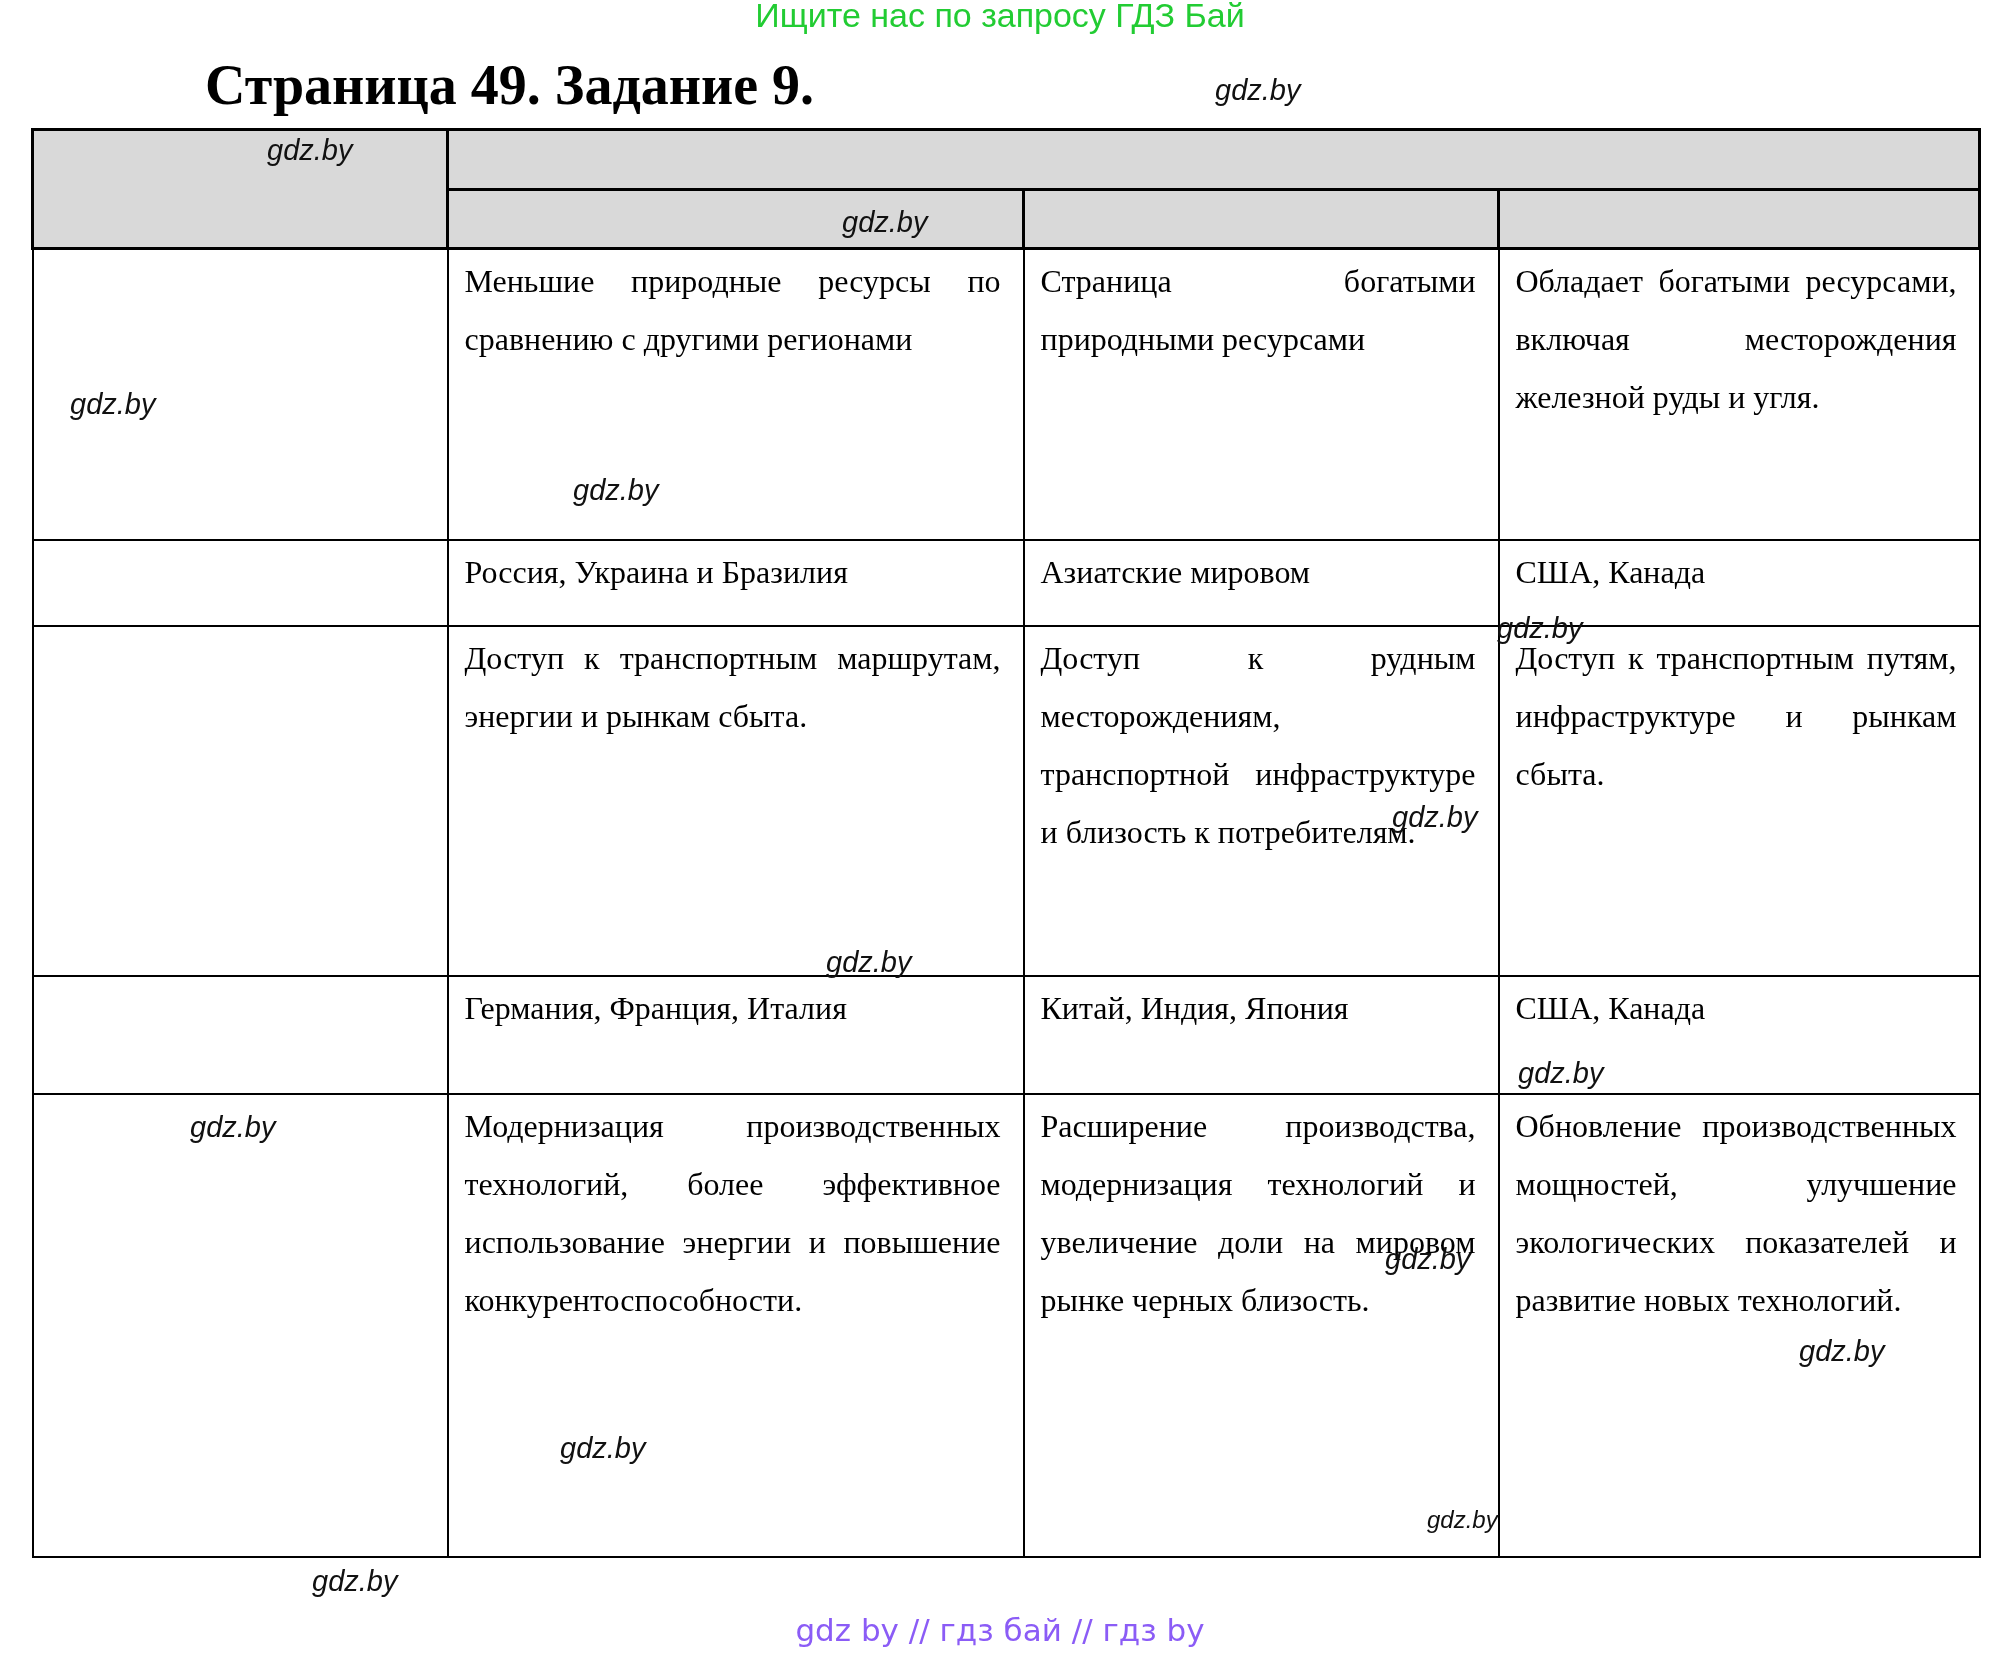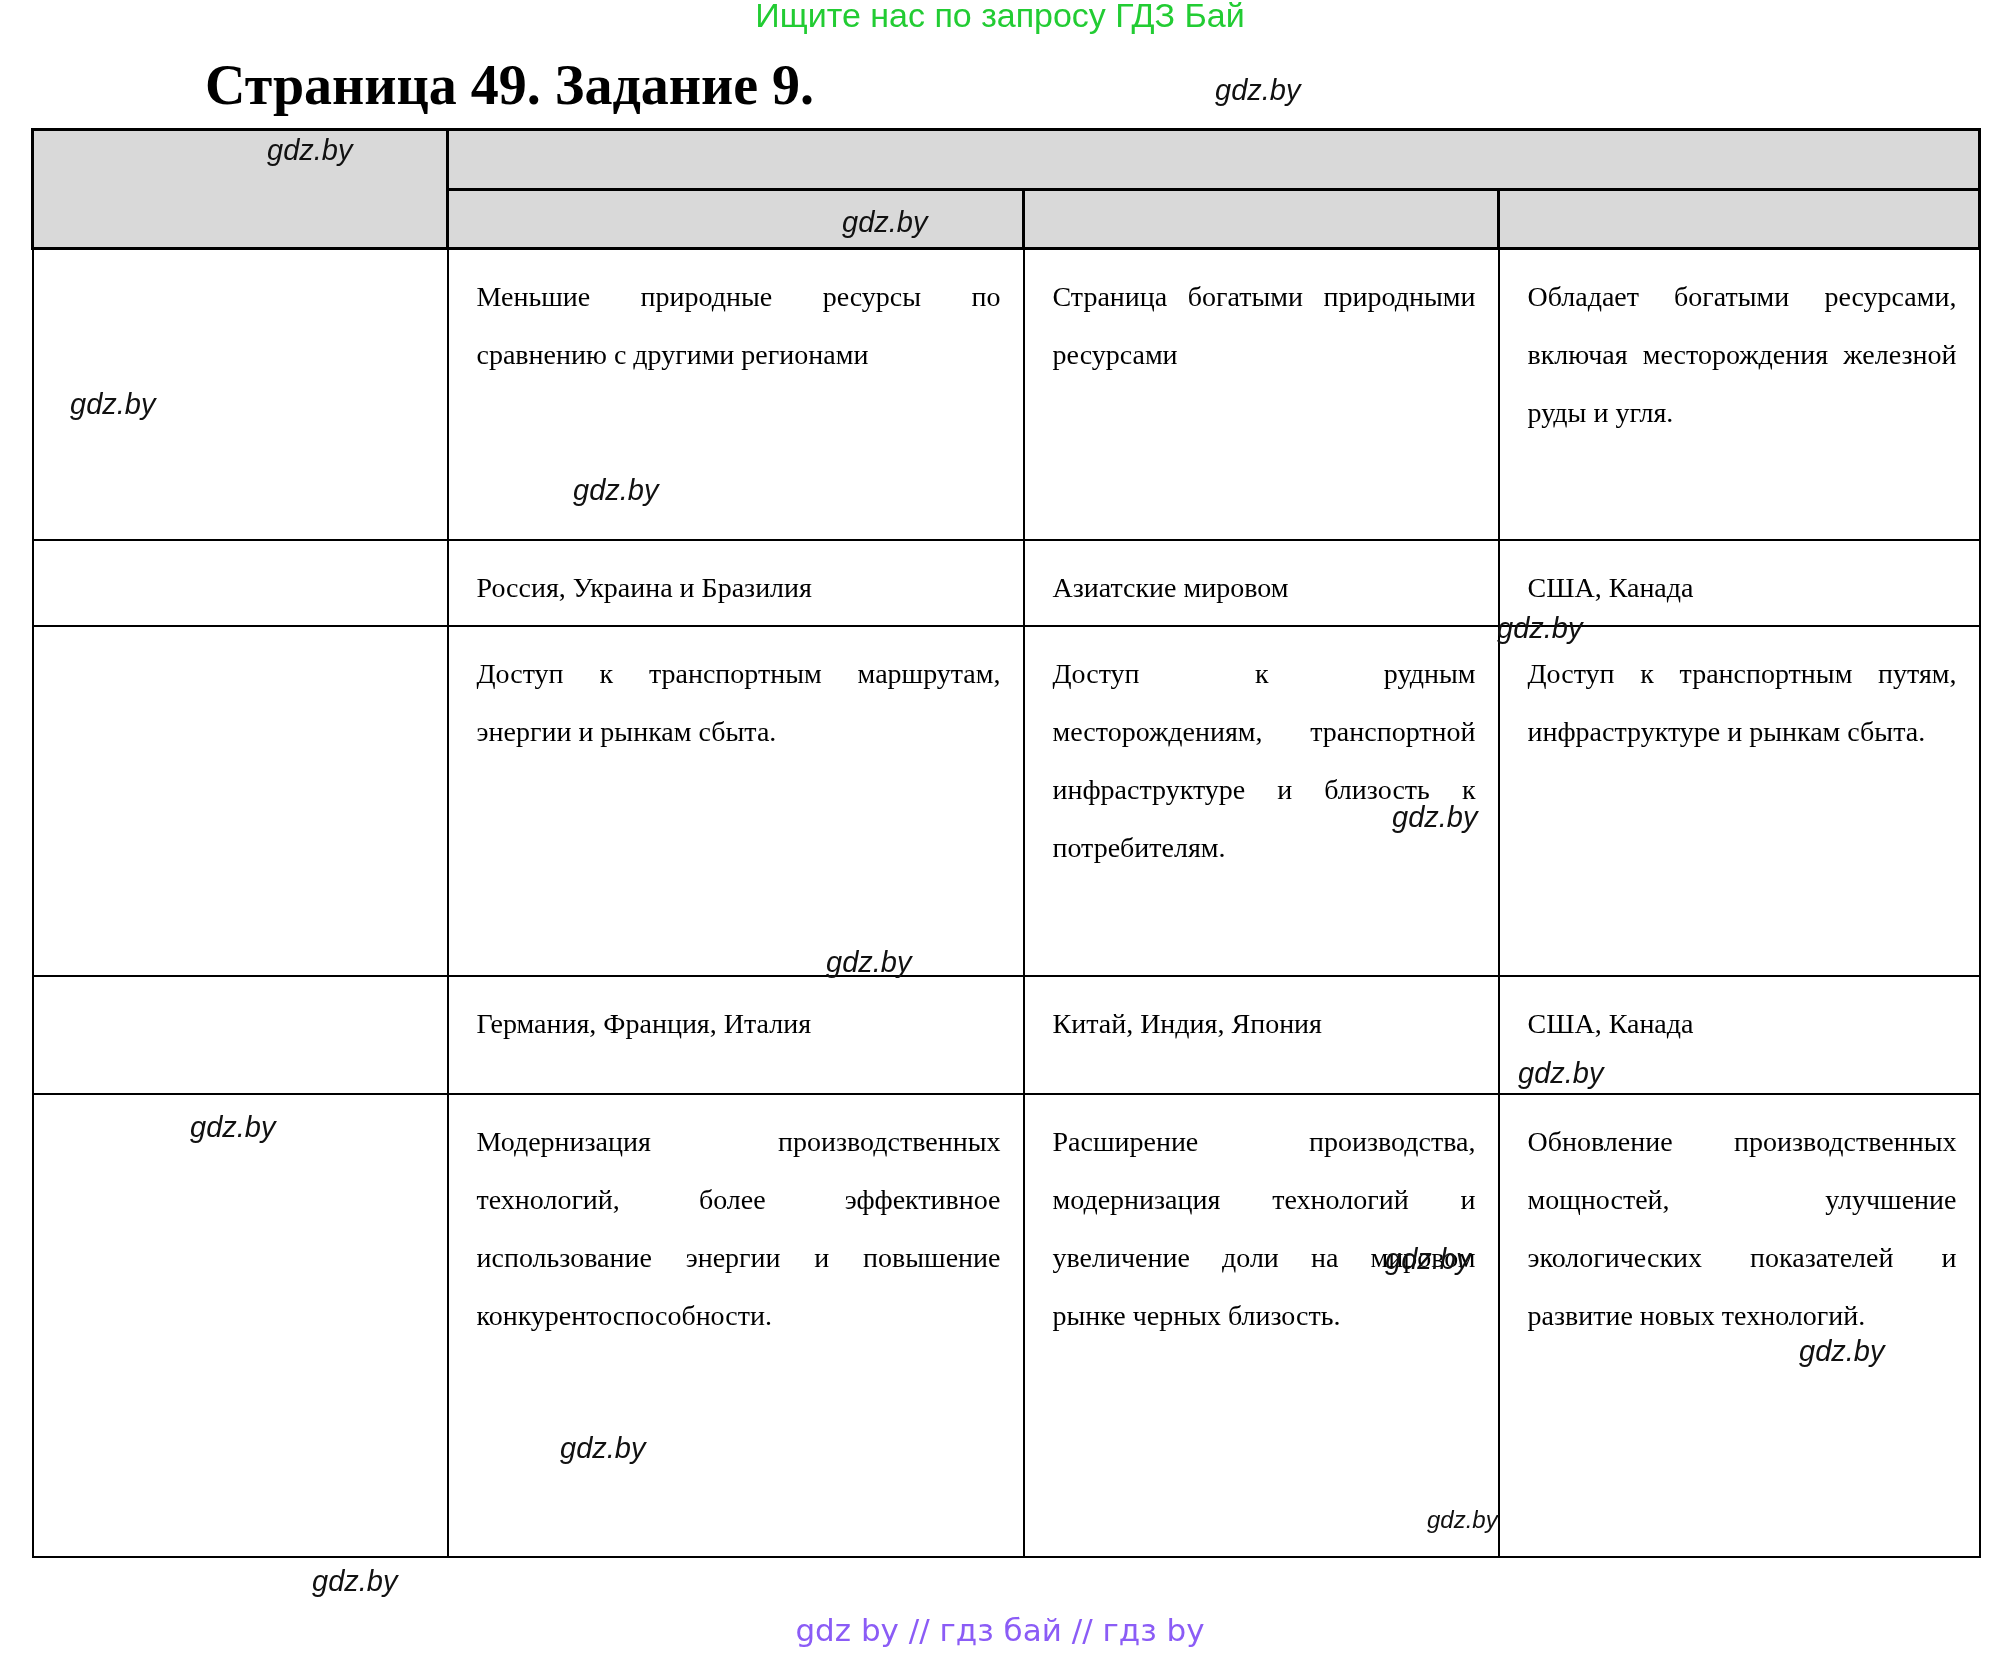--- a/index.html
+++ b/index.html
@@ -5,21 +5,21 @@
   html, body { margin: 0; padding: 0; background: #ffffff; }
   body { width: 2000px; height: 1654px; position: relative; overflow: hidden; font-family: "Liberation Serif", serif; color: #000; }
   .top-banner { position: absolute; left: 0; width: 2000px; top: -4px; text-align: center; font-family: "Liberation Sans", sans-serif; font-size: 34px; color: #22cc33; }
   .title { position: absolute; left: 205px; top: 50px; font-family: "Liberation Serif", serif; font-weight: bold; font-size: 56px; line-height: 70px; }
   .wm { position: absolute; font-family: "Liberation Sans", sans-serif; font-size: 29px; color: #111; white-space: nowrap; line-height: 1; font-style: italic; }
   .wm.small { font-size: 24px; }
   table.grid { position: absolute; left: 31px; top: 128px; width: 1947px; border-collapse: collapse; table-layout: fixed; }
   table.grid td { border: 3px solid #000; vertical-align: top; padding: 0; }
   table.grid tr.body td { border-width: 2px 2px 2px 2px; }
   td.hdr { background: #d9d9d9; }
-  .cell-text { font-size: 28px; line-height: 58px; text-align: justify; padding: 0 22px 0 28px; margin-top: 18px; }
+  .cell-text { font-size: 32px; line-height: 58px; text-align: justify; padding: 0 22px 0 16px; margin-top: 2px; }
   .bottom-banner { position: absolute; left: 0; width: 2000px; top: 1612px; text-align: center; font-family: "DejaVu Sans", sans-serif; font-size: 31px; color: #8b5cf6; }
 </style>
 </head>
 <body>
 
 <div class="top-banner">Ищите нас по запросу ГДЗ Бай</div>
 
 <div class="title">Страница 49. Задание 9.</div>
 
 <table class="grid">

